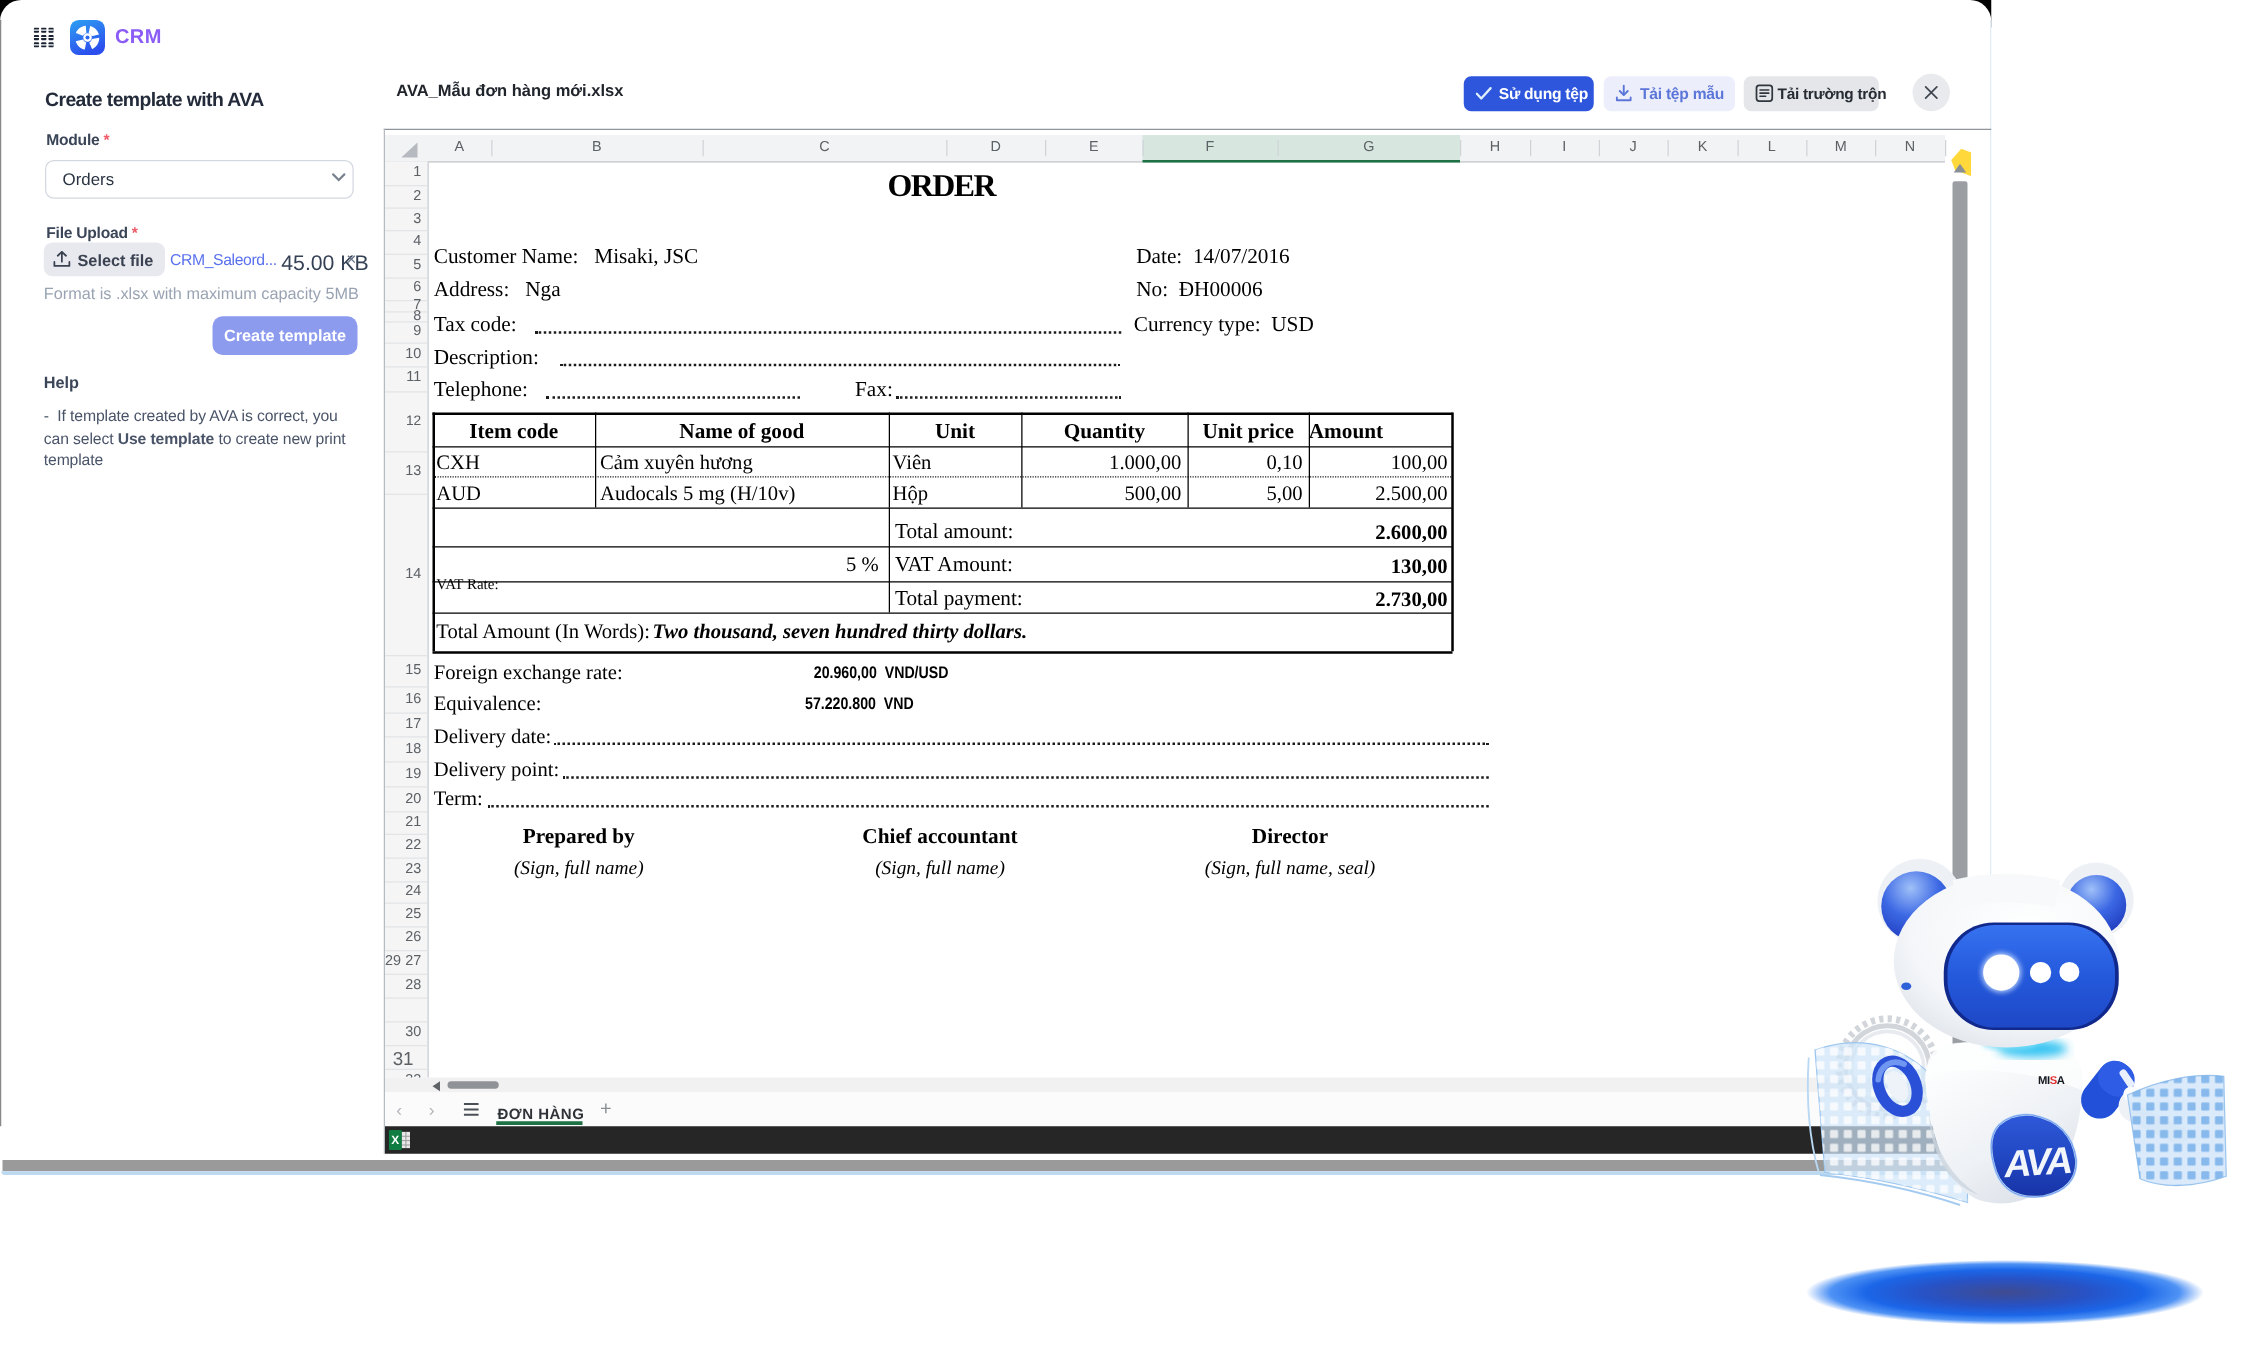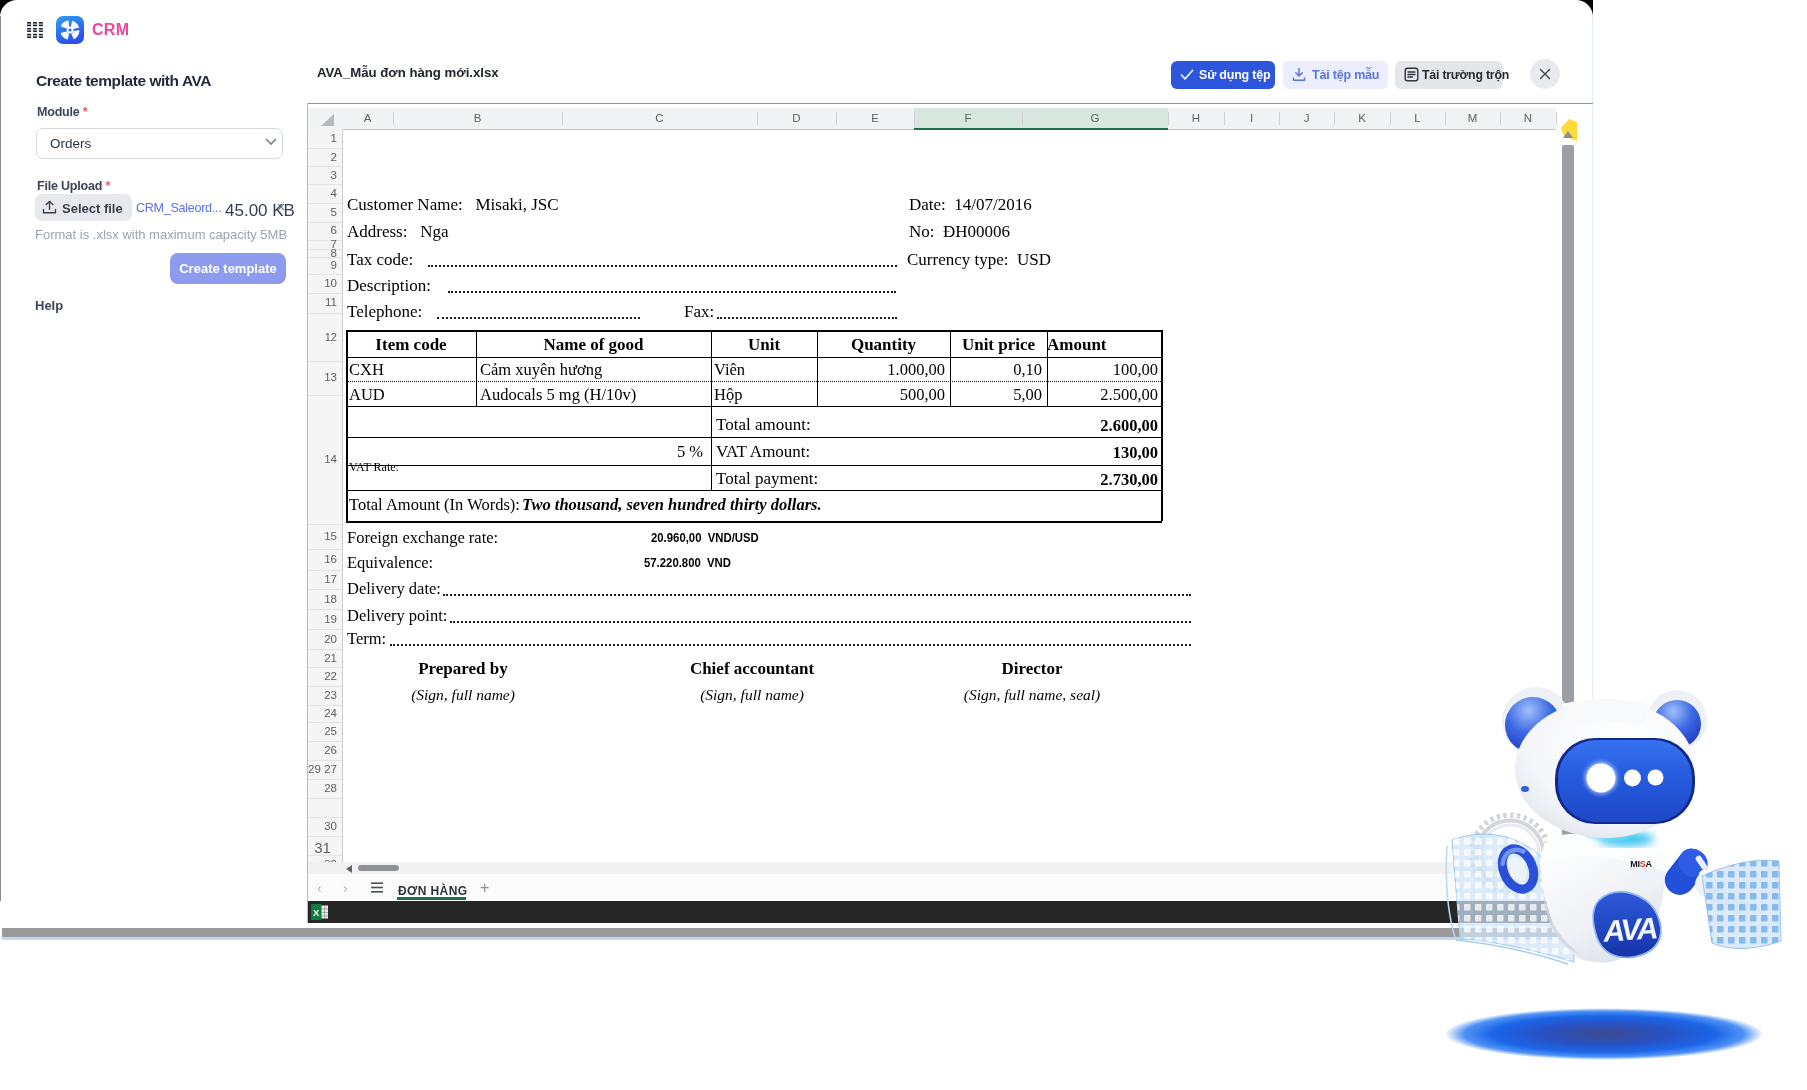--- a/index.html
+++ b/index.html
@@ -48,21 +48,21 @@
 <rect x="0" y="0" width="28" height="28" rx="7" fill="url(#crmg)"></rect>
 <g fill="#fff">
 <path d="M 12.6,4.6 C 9,5 6,7.2 4.7,10.3 L 10.4,12.6 C 11,11.5 11.9,10.7 13.1,10.4 Z"></path>
 <path d="M 16.1,4.8 L 14.9,10.6 C 16,11 16.9,11.9 17.3,13 L 23.2,11.6 C 22.2,8.2 19.5,5.6 16.1,4.8 Z"></path>
 <path d="M 23.4,14.2 L 17.5,15.1 C 17.3,16.3 16.5,17.4 15.4,17.9 L 17.7,23.3 C 21.1,21.8 23.4,18.3 23.4,14.2 Z"></path>
 <path d="M 13,17.8 C 11.8,17.5 10.9,16.6 10.5,15.5 L 4.6,16.9 C 5.6,20.3 8.3,22.9 11.8,23.6 Z"></path>
 <circle cx="14" cy="14" r="3.4"></circle>
 </g>
 <circle cx="14" cy="14" r="1.6" fill="#2b67f0"></circle>
 </svg>
-<div class="abs z3" style="left:92px;top:21px;font-size:16px;font-weight:bold;color:#ec4899;letter-spacing:0.3px">CRM</div>
+<div class="abs z3" style="left:92px;top:21px;font-size:16px;font-weight:bold;color:#8b5cf6;letter-spacing:0.3px">CRM</div>
 
 <div class="abs z3" style="left:36px;top:72px;font-size:15.5px;letter-spacing:-0.45px;font-weight:bold;color:#232b3a;">Create template with AVA</div>
 <div class="abs z3" style="left:37px;top:105px;font-size:12.5px;letter-spacing:-0.2px;font-weight:bold;color:#3a4557;">Module <span style="color:#ee5a68;">*</span></div>
 <div class="abs z3" style="left:36px;top:128px;width:245px;height:29px;border:1px solid #d3d8e0;border-radius:7px;"></div>
 <div class="abs z3" style="left:50px;top:136px;font-size:13.5px;color:#2a3342;">Orders</div>
 <svg class="abs z3" style="left:265px;top:138px" width="12" height="8" viewBox="0 0 12 8">
     <path d="M1.5 1.5 L6 6 L10.5 1.5" fill="none" stroke="#78828f" stroke-width="1.7" stroke-linecap="round"></path>
   </svg>
 <div class="abs z3" style="left:37px;top:179px;font-size:12.5px;letter-spacing:-0.2px;font-weight:bold;color:#3a4557;">File Upload <span style="color:#ee5a68;">*</span></div>
 <div class="abs z3" style="left:35px;top:194px;width:97px;height:27px;background:#e8e9ee;border-radius:7px;"></div>
@@ -74,20 +74,21 @@
     </g>
   </svg>
 <div class="abs z3" style="left:62px;top:201px;font-size:13px;font-weight:bold;color:#3a4150;">Select file</div>
 <div class="abs z3" style="left:136px;top:201px;font-size:12.6px;letter-spacing:-0.3px;color:#5a71ee;">CRM_Saleord...</div>
 <div class="abs z3" style="left:225px;top:201px;font-size:17px;color:#344054;">45.00 KB</div>
 <div class="abs z3" style="left:277px;top:199px;font-size:14px;color:#667085;">×</div>
 <div class="abs z3" style="left:35px;top:227px;font-size:13px;color:#99a3b2;">Format is .xlsx with maximum capacity 5MB</div>
 <div class="abs z3" style="left:170px;top:253px;width:116px;height:31px;background:#8d9bef;border-radius:8px;text-align:center;line-height:31px;font-size:13px;font-weight:bold;color:#fff;">Create template</div>
 <div class="abs z3" style="left:35px;top:298px;font-size:13px;font-weight:bold;color:#3a4557;">Help</div>
 <div class="abs z3" style="left:35px;top:325px;font-size:12.6px;letter-spacing:-0.1px;color:#4a5468;line-height:17.5px;white-space:nowrap;">
+<div>-&nbsp; If template created by AVA is correct, you<br>can select <b>Use template</b> to create new print<br>template</div>
 </div>
 
 <div class="abs z3" style="left:317px;top:65px;font-size:13.2px;font-weight:bold;color:#20242b;">AVA_Mẫu đơn hàng mới.xlsx</div>
 <div class="abs z3" style="left:1171px;top:61px;width:104px;height:28px;background:#2e56dd;border-radius:6px;"></div>
 <svg class="abs z3" style="left:1180px;top:69px" width="14" height="12" viewBox="0 0 14 12">
     <path d="M1.5 6 L5 9.8 L12.5 1.5" fill="none" stroke="#dff0fb" stroke-width="1.8" stroke-linecap="round" stroke-linejoin="round"></path>
   </svg>
 <div class="abs z3" style="left:1199px;top:68px;font-size:12.5px;letter-spacing:-0.2px;font-weight:bold;color:#fff;">Sử dụng tệp</div>
 <div class="abs z3" style="left:1283px;top:61px;width:105px;height:28px;background:#eceefb;border-radius:6px;"></div>
 <svg class="abs z3" style="left:1292px;top:67px" width="14" height="15" viewBox="0 0 14 15">
@@ -252,20 +253,21 @@
     <g stroke="#9a9a9a" stroke-width="0.8">
         <line x1="10.5" y1="5" x2="17" y2="5"></line>
         <line x1="10.5" y1="8.5" x2="17" y2="8.5"></line>
         <line x1="10.5" y1="12" x2="17" y2="12"></line>
         <line x1="13.7" y1="1.5" x2="13.7" y2="14.5"></line>
       </g>
     <text x="5.2" y="11.5" font-size="9.5" font-weight="bold" fill="#fff" text-anchor="middle" font-family="Liberation Sans">X</text>
   </svg>
 
   <div id="doc" style="position:absolute;left:0;top:0;width:1285px;height:758px;font-family:'Liberation Serif',serif;color:#000;">
+<div class="abs" style="left:245px;top:30px;font-size:25.5px;font-weight:bold;width:400px;text-align:center;letter-spacing:-1.2px;">ORDER</div>
 <div class="abs" style="left:39px;top:91px;font-size:17px;">Customer Name:&nbsp;&nbsp; Misaki, JSC</div>
 <div class="abs" style="left:601px;top:91px;font-size:17px;">Date:&nbsp;&nbsp;14/07/2016</div>
 <div class="abs" style="left:39px;top:118px;font-size:17px;">Address:&nbsp;&nbsp; Nga</div>
 <div class="abs" style="left:601px;top:118px;font-size:17px;">No:&nbsp; ĐH00006</div>
 <div class="abs" style="left:39px;top:146px;font-size:17px;">Tax code:</div>
 <div class="abs" style="left:120px;top:161px;width:469px;border-bottom:2px dotted #1c1c1c;"></div>
 <div class="abs" style="left:599px;top:146px;font-size:17px;">Currency type:&nbsp; USD</div>
 <div class="abs" style="left:39px;top:172px;font-size:17px;">Description:</div>
 <div class="abs" style="left:140px;top:187px;width:448px;border-bottom:2px dotted #1c1c1c;"></div>
 <div class="abs" style="left:39px;top:198px;font-size:17px;">Telephone:</div>

